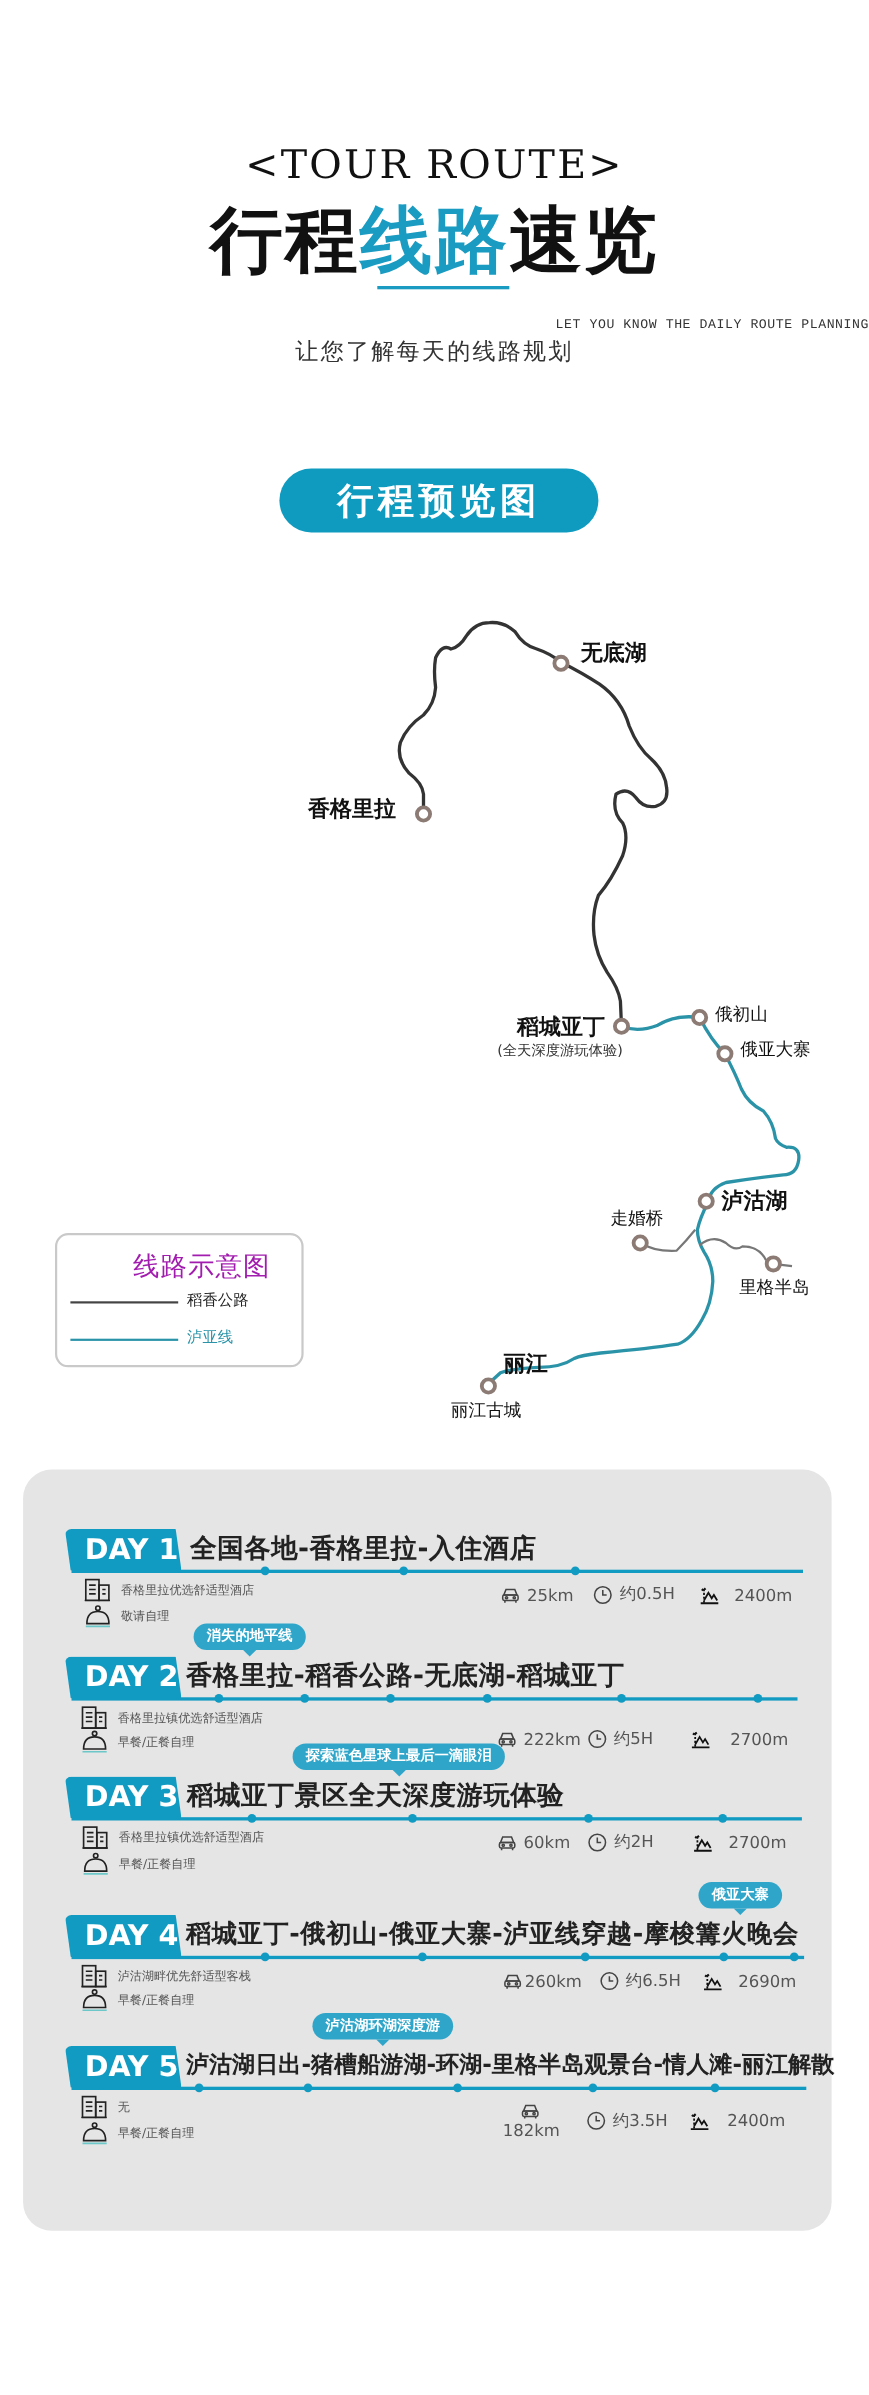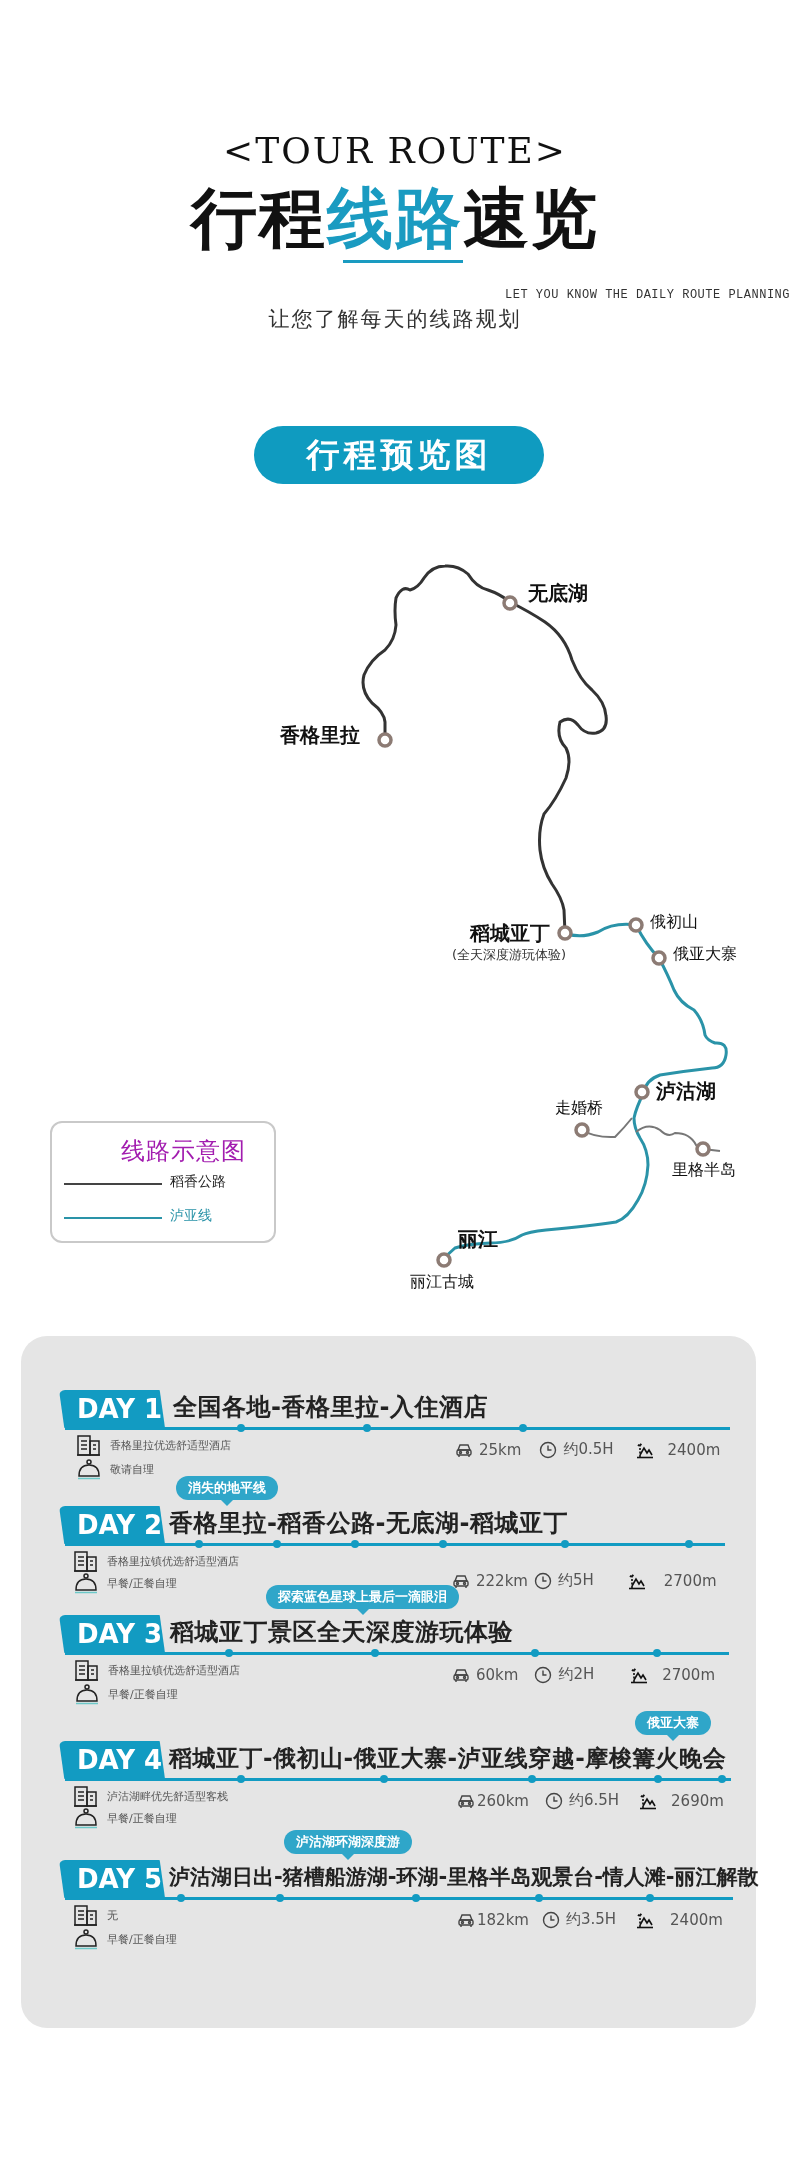--- a/index.html
+++ b/index.html
@@ -341,21 +341,21 @@
         </svg>
         <span>无</span>
       </div>
     <div class="info-row" style="left:52px;top:68px;">
         <svg class="ico">
           <use href="#ico-cloche"></use>
         </svg>
         <span>早餐/正餐自理</span>
       </div>
     <div class="stats" style="left:436px;top:50px;">
-      <span class="s-item" style="margin-right:13px;">
+      <span class="s-item" style="margin-right:24px;flex-direction:column;">
           <svg class="s-ico" style="margin-right:2px;">
             <use href="#ico-car"></use>
           </svg>
           <span>182km</span>
         </span>
       <span class="s-item" style="margin-right:20px;">
           <svg class="s-ico">
             <use href="#ico-clock"></use>
           </svg>
           <span>约3.5H</span>

